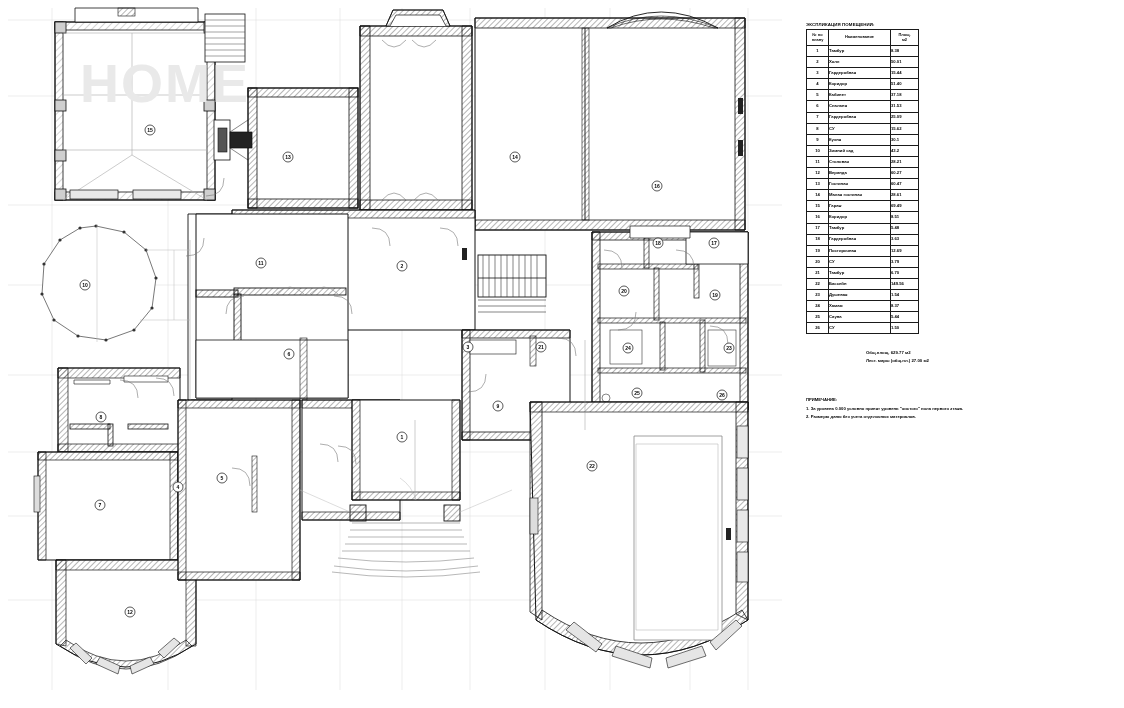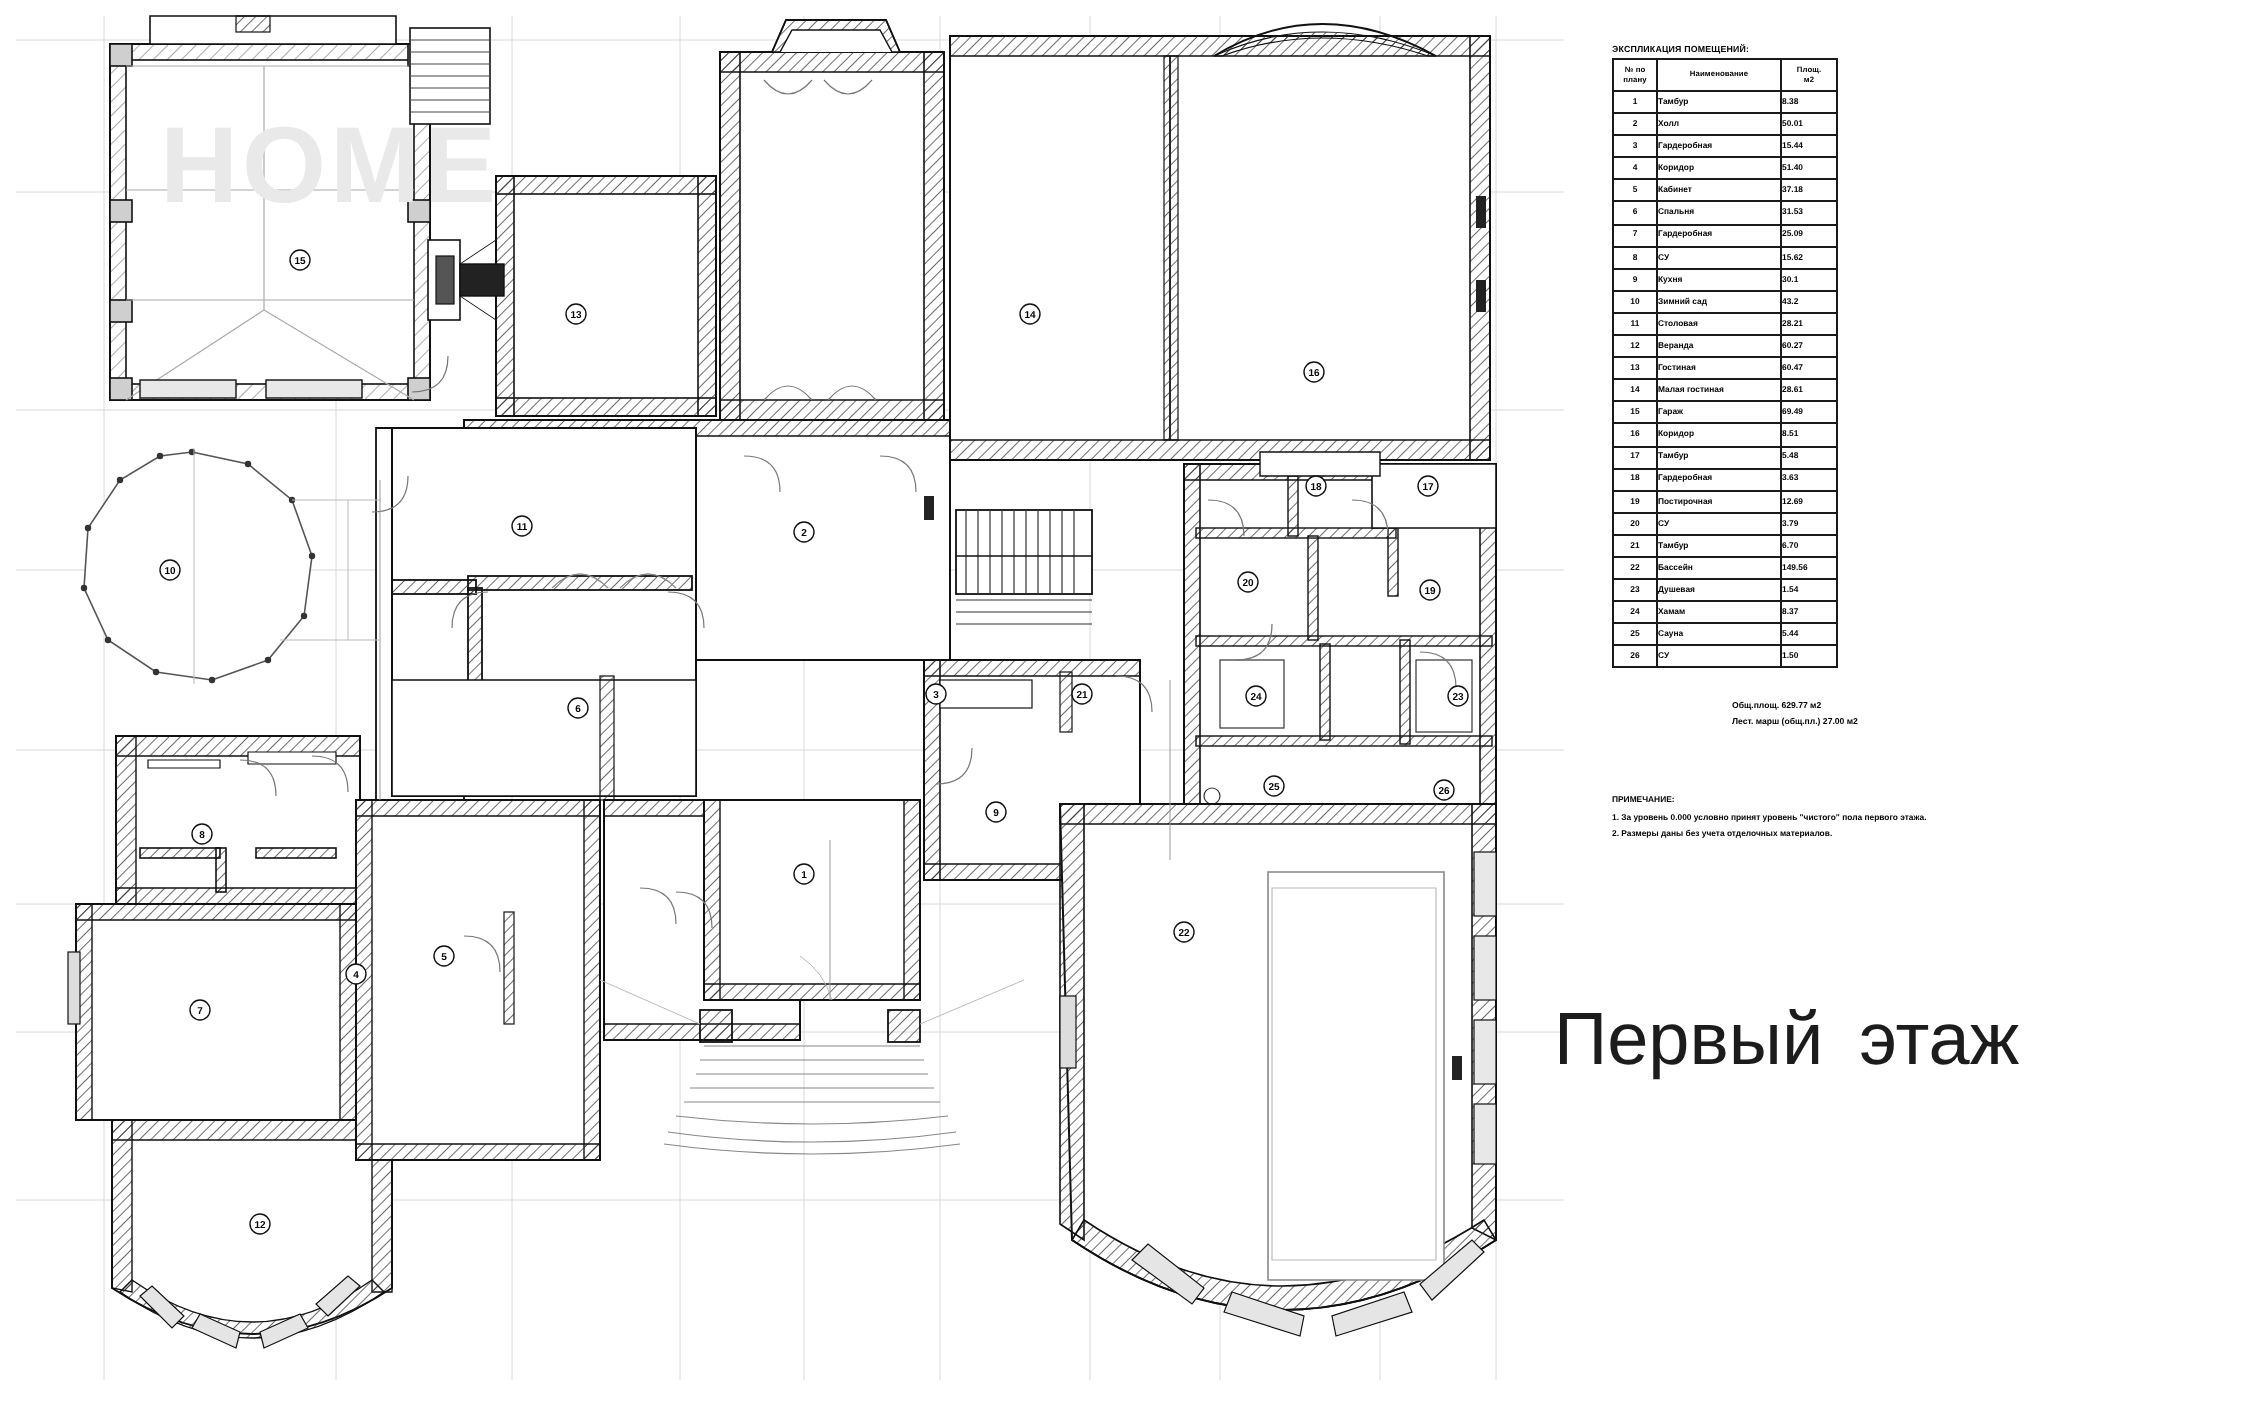--- a/index.html
+++ b/index.html
@@ -777,17 +777,14 @@
   </div>
 
   <div id="notes">
     <div class="nt-head">ПРИМЕЧАНИЕ:</div>
     <div id="notes-items">
         <div>1. За уровень 0.000  условно принят уровень "чистого" пола первого этажа.</div>
         <div>2. Размеры даны без учета отделочных материалов.</div>
       </div>
   </div>
 
-  <div id="floor-title">
-    <span>Первый</span><span class="gap"></span><span>этаж</span>
-  </div>
 
 </div>
 
 </body></html>

